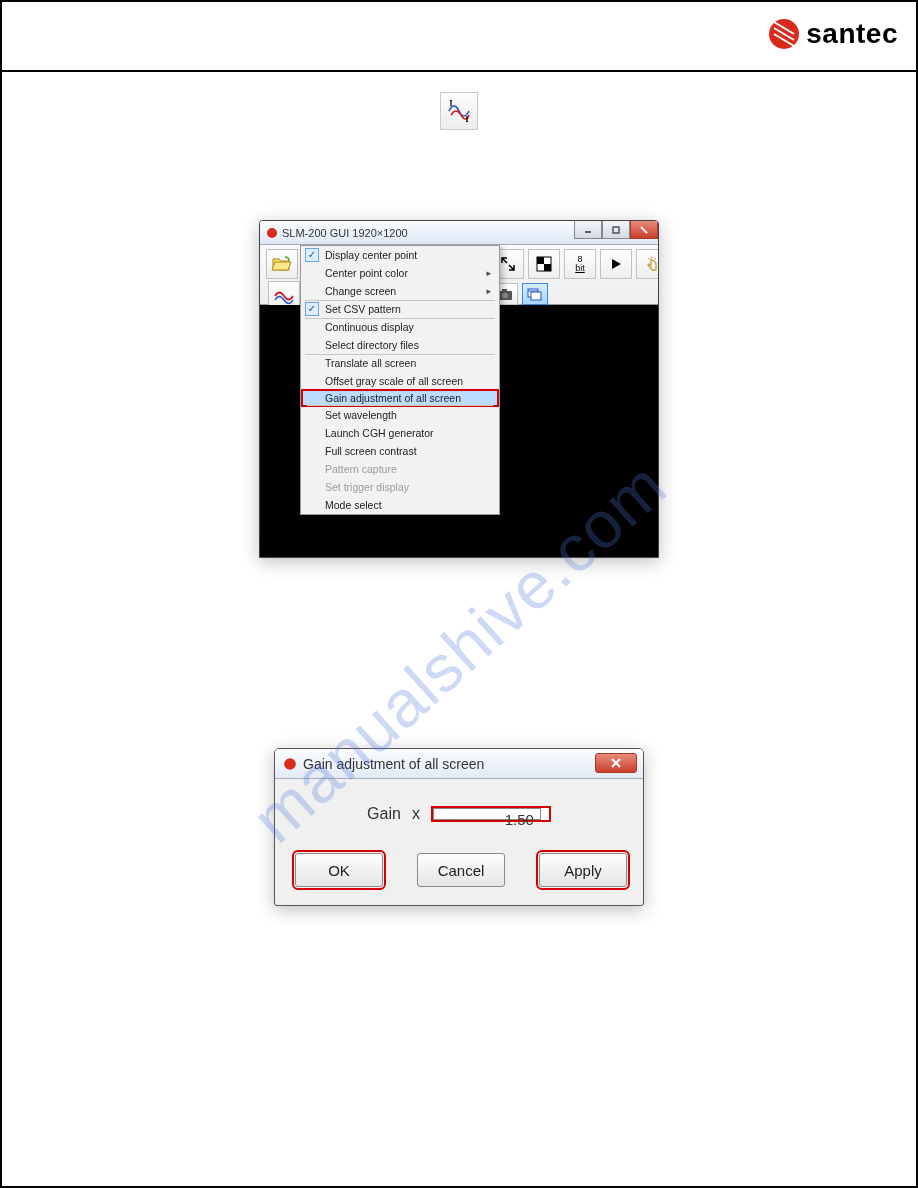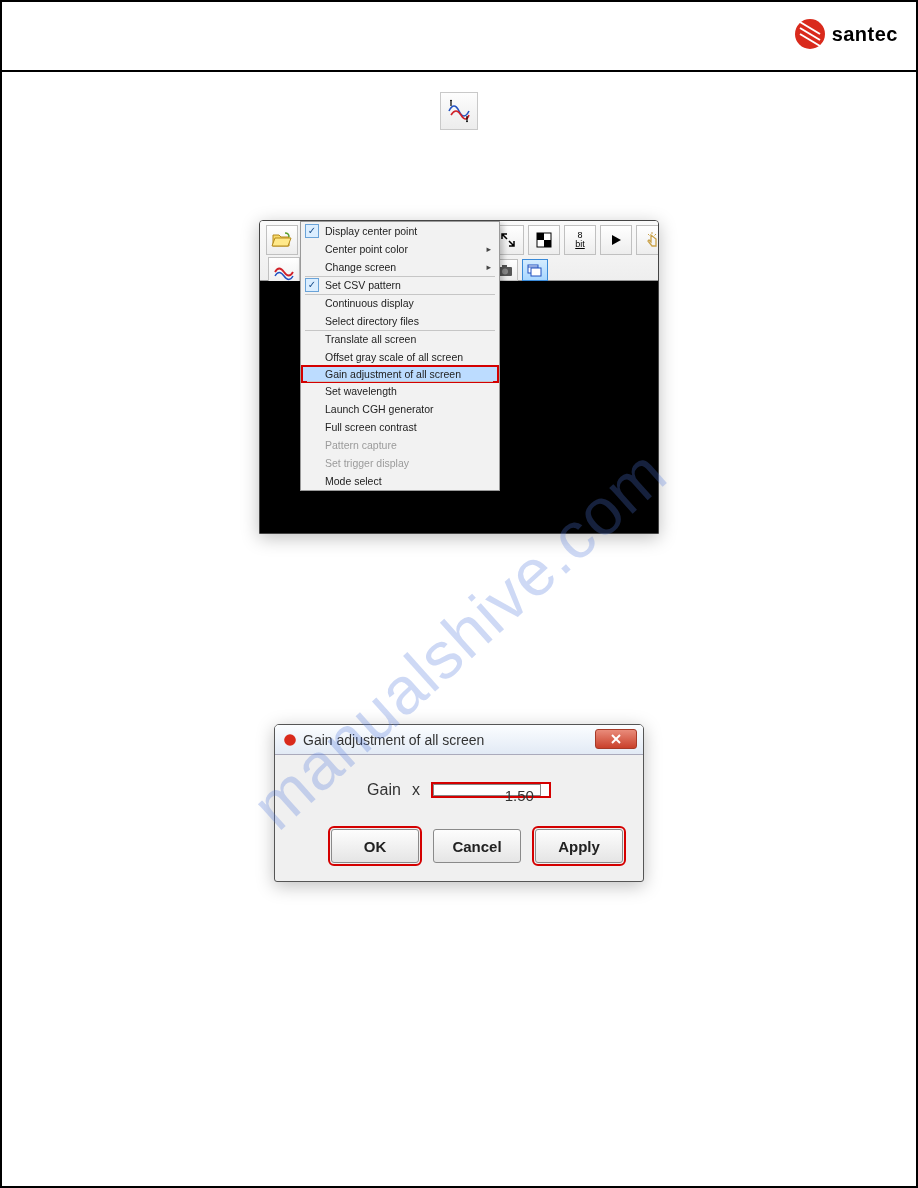--- a/index.html
+++ b/index.html
@@ -23,21 +23,21 @@
   }
   .brand {
     position: absolute;
     right: 18px;
     top: 16px;
     display: flex;
     align-items: center;
     gap: 6px;
   }
   .brand-text {
-    font-size: 20px;
+    font-size: 28px;
     font-weight: 700;
     letter-spacing: 0.5px;
   }
   .content {
     position: relative;
     padding: 10px 30px 40px;
   }
   
   .small-icon {
     width: 38px; height: 38px;
@@ -219,23 +219,22 @@
     line-height: 24px;
     position: relative;
   }
   .gain-input-inner {
     border: 1px solid #888;
     width:100%; height:100%;
     text-align:right; padding-right:6px;
     line-height:22px;
   }
   .dlg-buttons {
-    display:flex; justify-content:flex-end; gap:14px;
+    display:flex; justify-content:flex-start; gap:34px;
     margin-top: 30px;
-    font-weight: bold;
   }
   .dbtn {
     min-width: 88px;
     height: 34px;
     border: 1px solid #8a8a8a;
     border-radius: 3px;
     background: linear-gradient(#fdfdfd,#e5e5e5);
     display:flex; align-items:center; justify-content:center;
     font-size: 15px;
     color: #222;
@@ -280,20 +279,44 @@
         <path d="M4 14 Q 9 4 14 14 T 24 14" stroke="#2050c0" stroke-width="1.6" fill="none"></path>
         <path d="M6 18 Q 11 10 16 18 T 24 18" stroke="#d02028" stroke-width="1.6" fill="none"></path>
         <path d="M6 3 v6" stroke="#000" stroke-width="1.2" marker-end=""></path>
         <path d="M5 4 l1 -1.5 l1 1.5" fill="#000"></path>
         <path d="M22 25 v-6" stroke="#000" stroke-width="1.2"></path>
         <path d="M21 24 l1 1.5 l1 -1.5" fill="#000"></path>
       </svg>
     </div>
 
     <div class="window">
+      <div class="titlebar">
+        <svg class="app-icon" viewBox="0 0 12 12">
+            <circle cx="6" cy="6" r="5" fill="#d92a1c"></circle>
+          </svg>
+        <span>SLM-200 GUI 1920×1200</span>
+        <div class="win-controls">
+          <div class="win-btn">
+              <svg width="10" height="10">
+                <line x1="2" y1="7" x2="8" y2="7" stroke="#333" stroke-width="1.4"></line>
+              </svg>
+            </div>
+          <div class="win-btn">
+              <svg width="10" height="10">
+                <rect x="2" y="2" width="6" height="6" fill="none" stroke="#333" stroke-width="1.2"></rect>
+              </svg>
+            </div>
+          <div class="win-btn close">
+              <svg width="10" height="10">
+                <line x1="2" y2="8" x2="8" y1="2" stroke="#fff" stroke-width="1.5"></line>
+                <line x1="2" y1="2" x2="8" y2="8" stroke="#fff" stroke-width="1.5"></line>
+              </svg>
+            </div>
+        </div>
+      </div>
       <div class="toolbar-row">
         <div class="toolbar-left">
           <div class="tbtn">
             <svg width="22" height="18" viewBox="0 0 22 18">
               <path d="M2 4 h6 l2 2 h8 v9 h-16 z" fill="#f7d96b" stroke="#b58a1a"></path>
               <path d="M4 7 h16 l-3 8 h-16 z" fill="#ffe98a" stroke="#b58a1a"></path>
               <path d="M14 2 q4 0 4 4" stroke="#5aa02c" stroke-width="1.5" fill="none"></path>
             </svg>
           </div>
           <div class="tbtn">

